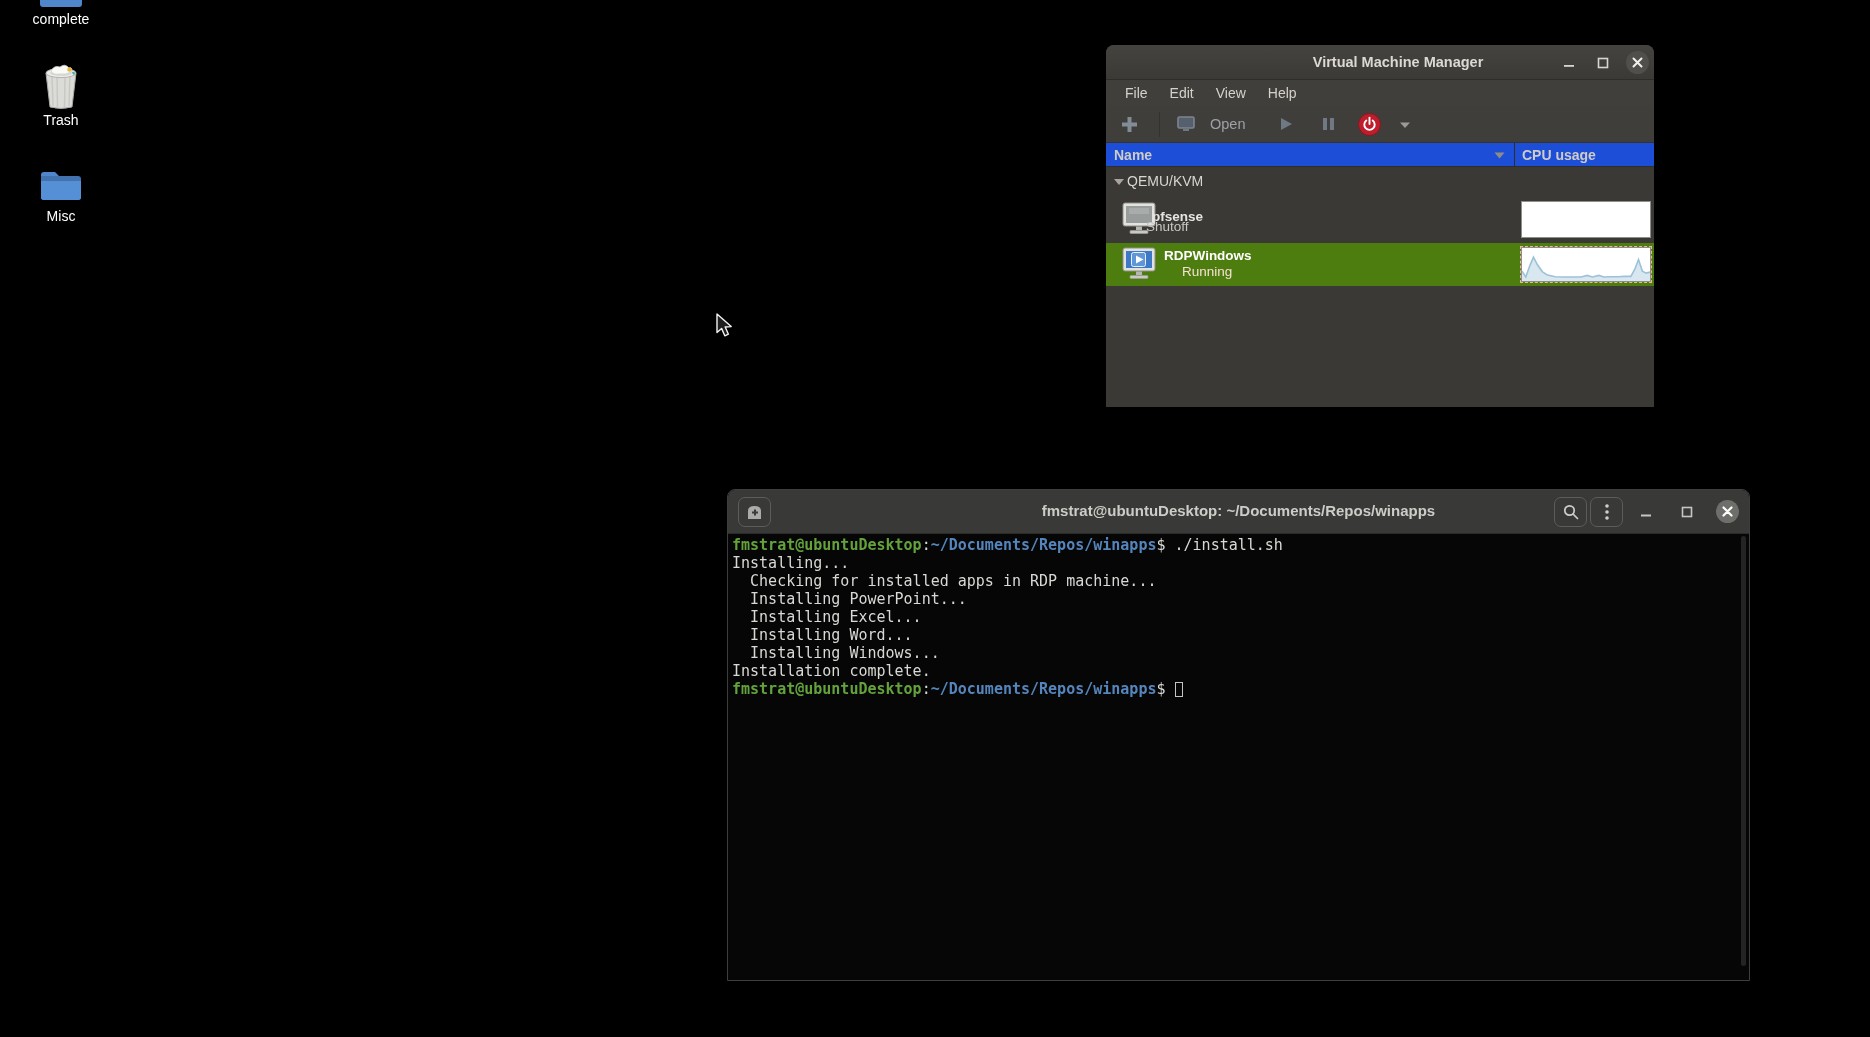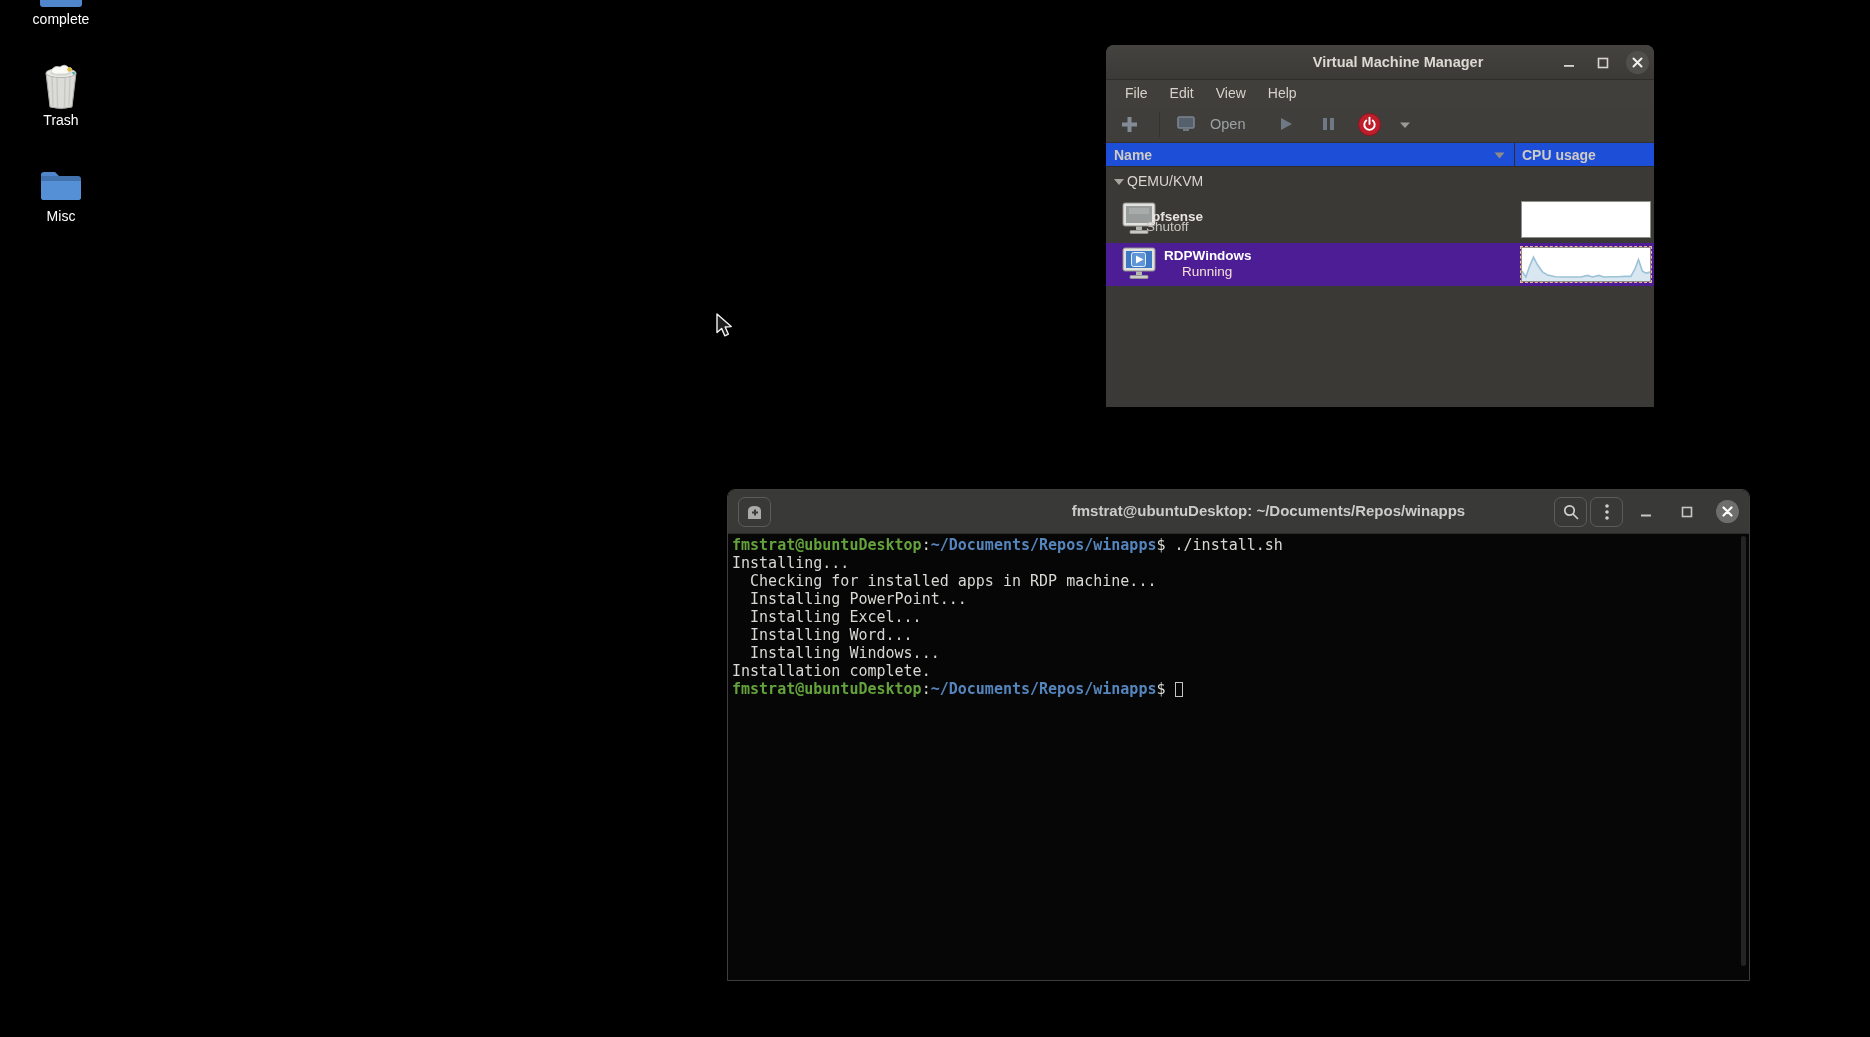--- a/index.html
+++ b/index.html
@@ -33,21 +33,21 @@
   .vmm-list { position:absolute; left:0; top:122px; width:100%; height:240px; background:#3A3935; }
   .vm-row-name { font-weight:bold; font-size:13.5px; color:#E8E5E0; }
   .vm-row-status { font-size:13.5px; color:#C9C6C0; }
   .cpu-box { position:absolute; left:415px; width:130px; background:#fff; border:1px solid #8E8E8A; }
 
   
   #term { position:absolute; left:727px; top:489px; width:1023px; height:492px;
           background:#060606; border:1px solid #3E3E3C; border-radius:8px 8px 0 0;
           box-shadow:0 10px 30px rgba(0,0,0,.5); }
   .term-titlebar { position:absolute; left:0; top:0; width:100%; height:44px;
-                   background:#393937; border-bottom:1px solid #2B2B29; border-radius:7px 7px 0 0;padding-left:30px; }
+                   background:#393937; border-bottom:1px solid #2B2B29; border-radius:7px 7px 0 0; }
   .term-title { position:absolute; width:100%; top:12px; text-align:center; font-weight:bold;
                 font-size:15px; color:#CCCCC8; }
   .term-sq-btn { position:absolute; top:7px; width:33px; height:30px; border:1px solid #5C5C58;
                  border-radius:7px; display:flex; align-items:center; justify-content:center; }
   .term-body { position:absolute; left:1px; top:44px; right:1px; bottom:0;
                font-family:"DejaVu Sans Mono","Liberation Mono",monospace;
                font-size:15px; line-height:18px; color:#D8D8D4; padding:2px 16px 0 3px; }
   .tline { white-space:pre; }
   .p-user { color:#64A33C; font-weight:bold; }
   .p-path { color:#5585BD; font-weight:bold; }
@@ -169,21 +169,21 @@
         <rect x="4" y="4" width="26" height="17" fill="#989D9B"></rect>
         <rect x="7" y="6" width="20" height="6" fill="#A8ADAB"></rect>
         <rect x="14" y="24.5" width="6" height="3.5" fill="#B6B6B2"></rect>
         <rect x="8" y="28.5" width="18" height="3" rx="1" fill="#C9C9C5" stroke="#9A9A96" stroke-width="0.8"></rect>
       </svg>
       <div class="vm-row-name" class2="" style="position:absolute;left:46px;top:8px;margin-top:6px;">pfsense</div>
       <div class="vm-row-status" style="position:absolute;left:40px;top:24px;">Shutoff</div>
       <div class="cpu-box" style="top:6px;height:37px;"></div>
     </div>
 
-    <div class="abs" style="left:0;top:76px;width:100%;height:43px;background:#4c1d95;">
+    <div class="abs" style="left:0;top:76px;width:100%;height:43px;background:#4d7c0f;">
       <svg class="abs" style="left:16px;top:4px;" width="34" height="33" viewBox="0 0 34 33">
         <rect x="1" y="1" width="32" height="23" rx="2" fill="#E2E2DE" stroke="#8F8F8B" stroke-width="1"></rect>
         <rect x="4" y="4" width="26" height="17" fill="#3D79C4"></rect>
         <rect x="9.5" y="5.5" width="14" height="14" rx="2" fill="#5E96D8" stroke="#E8F0FA" stroke-width="1"></rect>
         <path d="M14,8.5 L14,16.5 L21.5,12.5 Z" fill="#FFFFFF"></path>
         <rect x="14" y="24.5" width="6" height="3.5" fill="#B6B6B2"></rect>
         <rect x="8" y="28.5" width="18" height="3" rx="1" fill="#C9C9C5" stroke="#9A9A96" stroke-width="0.8"></rect>
       </svg>
       <div class="vm-row-name" style="position:absolute;left:58px;top:5px;color:#FFFFFF;">RDPWindows</div>
       <div class="vm-row-status" style="position:absolute;left:76px;top:21px;color:#F6E0D5;">Running</div>

